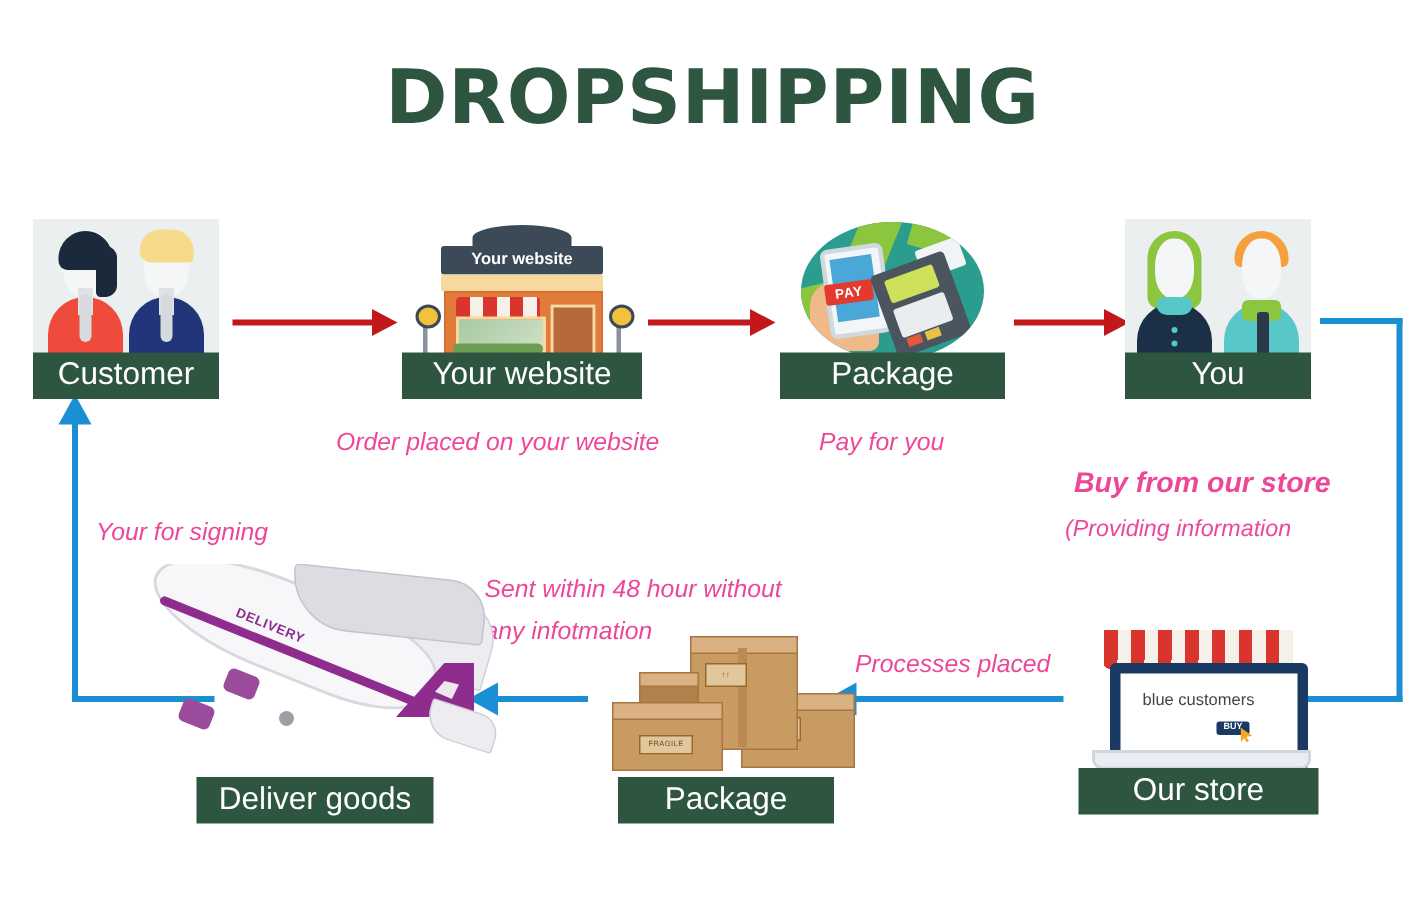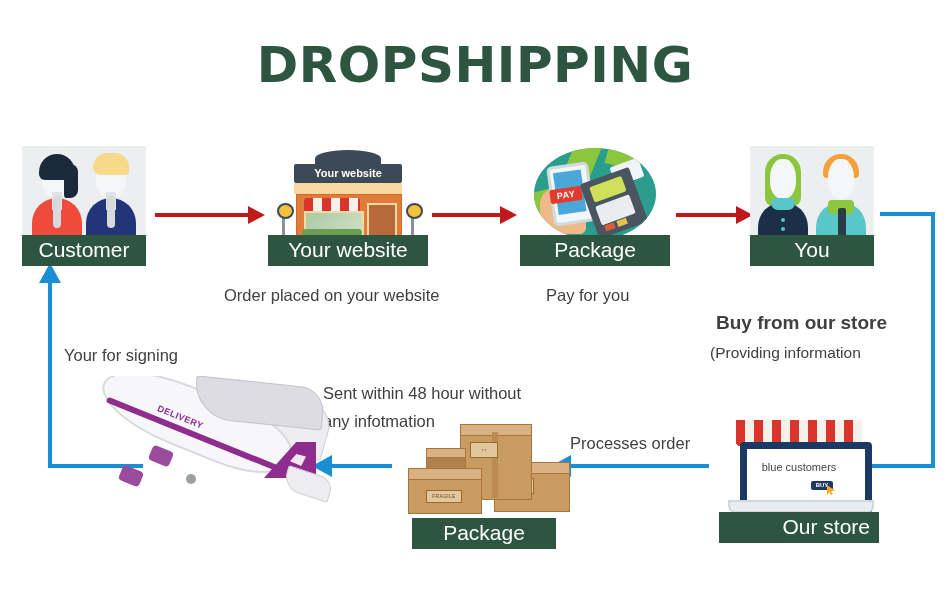--- a/index.html
+++ b/index.html
@@ -34,23 +34,24 @@
     line-height:26px;
     padding:2px 9px 3px 9px;
     white-space:nowrap;
     text-align:center;
     z-index:40;
   }
 
   
   .cap{
     font-size:16.5px;
-    color:#404040;
+    color:#ec4899;
     white-space:nowrap;
     line-height:23px;
+    font-style:italic;
   }
   .cap.bold{font-weight:bold;font-size:19px;}
   .cap.small{font-size:15.5px;}
 
   
   .ln{background:#c2181c;}
   .ln-b{background:#1a8fd4;}
   .arrow{width:0;height:0;}
 
   
@@ -259,40 +260,40 @@
 
   <div class="abs cap" style="left:224px;top:284px;">Order placed on your website</div>
   <div class="abs cap" style="left:546px;top:284px;">Pay for you</div>
 
   <div class="abs cap small" style="left:710px;top:341px;">(Providing information</div>
   <div class="abs cap bold" style="left:716px;top:311px;">Buy from our store</div>
 
   <div class="abs cap" style="left:64px;top:344px;">Your for signing</div>
   <div class="abs cap" style="left:323px;top:382px;">Sent within 48 hour without</div>
   <div class="abs cap" style="left:323px;top:410px;">any infotmation</div>
-  <div class="abs cap" style="left:570px;top:432px;">Processes order</div>
+  <div class="abs cap" style="left:570px;top:432px;">Processes placed</div>
 
   <div class="abs icon-box" style="left:714px;top:414px;width:170px;height:106px;">
 
     <div class="awning" style="left:22px;top:6px;width:126px;height:22px;border-radius:0;"></div>
     <div class="abs" style="left:22px;top:26px;width:126px;height:10px;
          background:repeating-linear-gradient(90deg,#d9352c 0 9px,#f5f1ea 9px 18px);
          -webkit-mask-image:radial-gradient(circle 6px at 4.5px 0, #000 99%, transparent 100%);
          mask-image:radial-gradient(circle 6px at 4.5px 0, #000 99%, transparent 100%);
          -webkit-mask-size:9px 10px;mask-size:9px 10px;"></div>
     <div class="lap-screen" style="left:26px;top:28px;width:118px;height:58px;">
       <div class="abs" style="left:0;top:12px;width:104px;text-align:center;font-size:11px;color:#444;">blue customers</div>
       <div class="buy-btn" style="left:64px;top:32px;width:22px;height:9px;">
         <span>BUY</span>
       </div>
       <div class="cursor" style="left:80px;top:36px;"></div>
     </div>
     <div class="lap-base" style="left:14px;top:86px;width:142px;height:9px;"></div>
   </div>
-  <div class="abs badge" style="left:719px;top:512px;width:160px;box-sizing:border-box;text-align:right;">Our store</div>
+  <div class="abs badge" style="left:719px;top:512px;width:160px;box-sizing:border-box;">Our store</div>
 
   <div class="abs icon-box" style="left:398px;top:418px;width:180px;height:102px;">
 
     <div class="bx" style="left:96px;top:52px;width:74px;height:40px;"></div>
     <div class="bx-top" style="left:96px;top:44px;width:74px;height:10px;"></div>
     <div class="bx-lbl" style="left:110px;top:60px;width:24px;height:14px;line-height:14px;">
       <span>↑↑</span>
     </div>
 
     <div class="bx" style="left:62px;top:14px;width:70px;height:66px;"></div>
@@ -330,14 +331,15 @@
 
     <div class="pl-tail" style="left:186px;top:66px;width:52px;height:36px;
          clip-path:polygon(0 100%,62% 0,100% 0,100% 100%);"></div>
     <div class="abs" style="left:212px;top:78px;width:16px;height:12px;background:#f0e6f0;
          clip-path:polygon(0 60%,40% 0,100% 20%,70% 100%);"></div>
     <div class="pl-wing2" style="left:206px;top:96px;width:46px;height:22px;transform:rotate(18deg);
          border-radius:2px 14px 2px 18px;"></div>
 
     <div class="abs" style="left:108px;top:98px;width:10px;height:10px;background:#9aa0a6;border-radius:50%;"></div>
   </div>
+  <div class="abs badge" style="left:131px;top:518px;width:158px;box-sizing:border-box;">Deliver goods</div>
 
 </div>
 
 </body></html>

